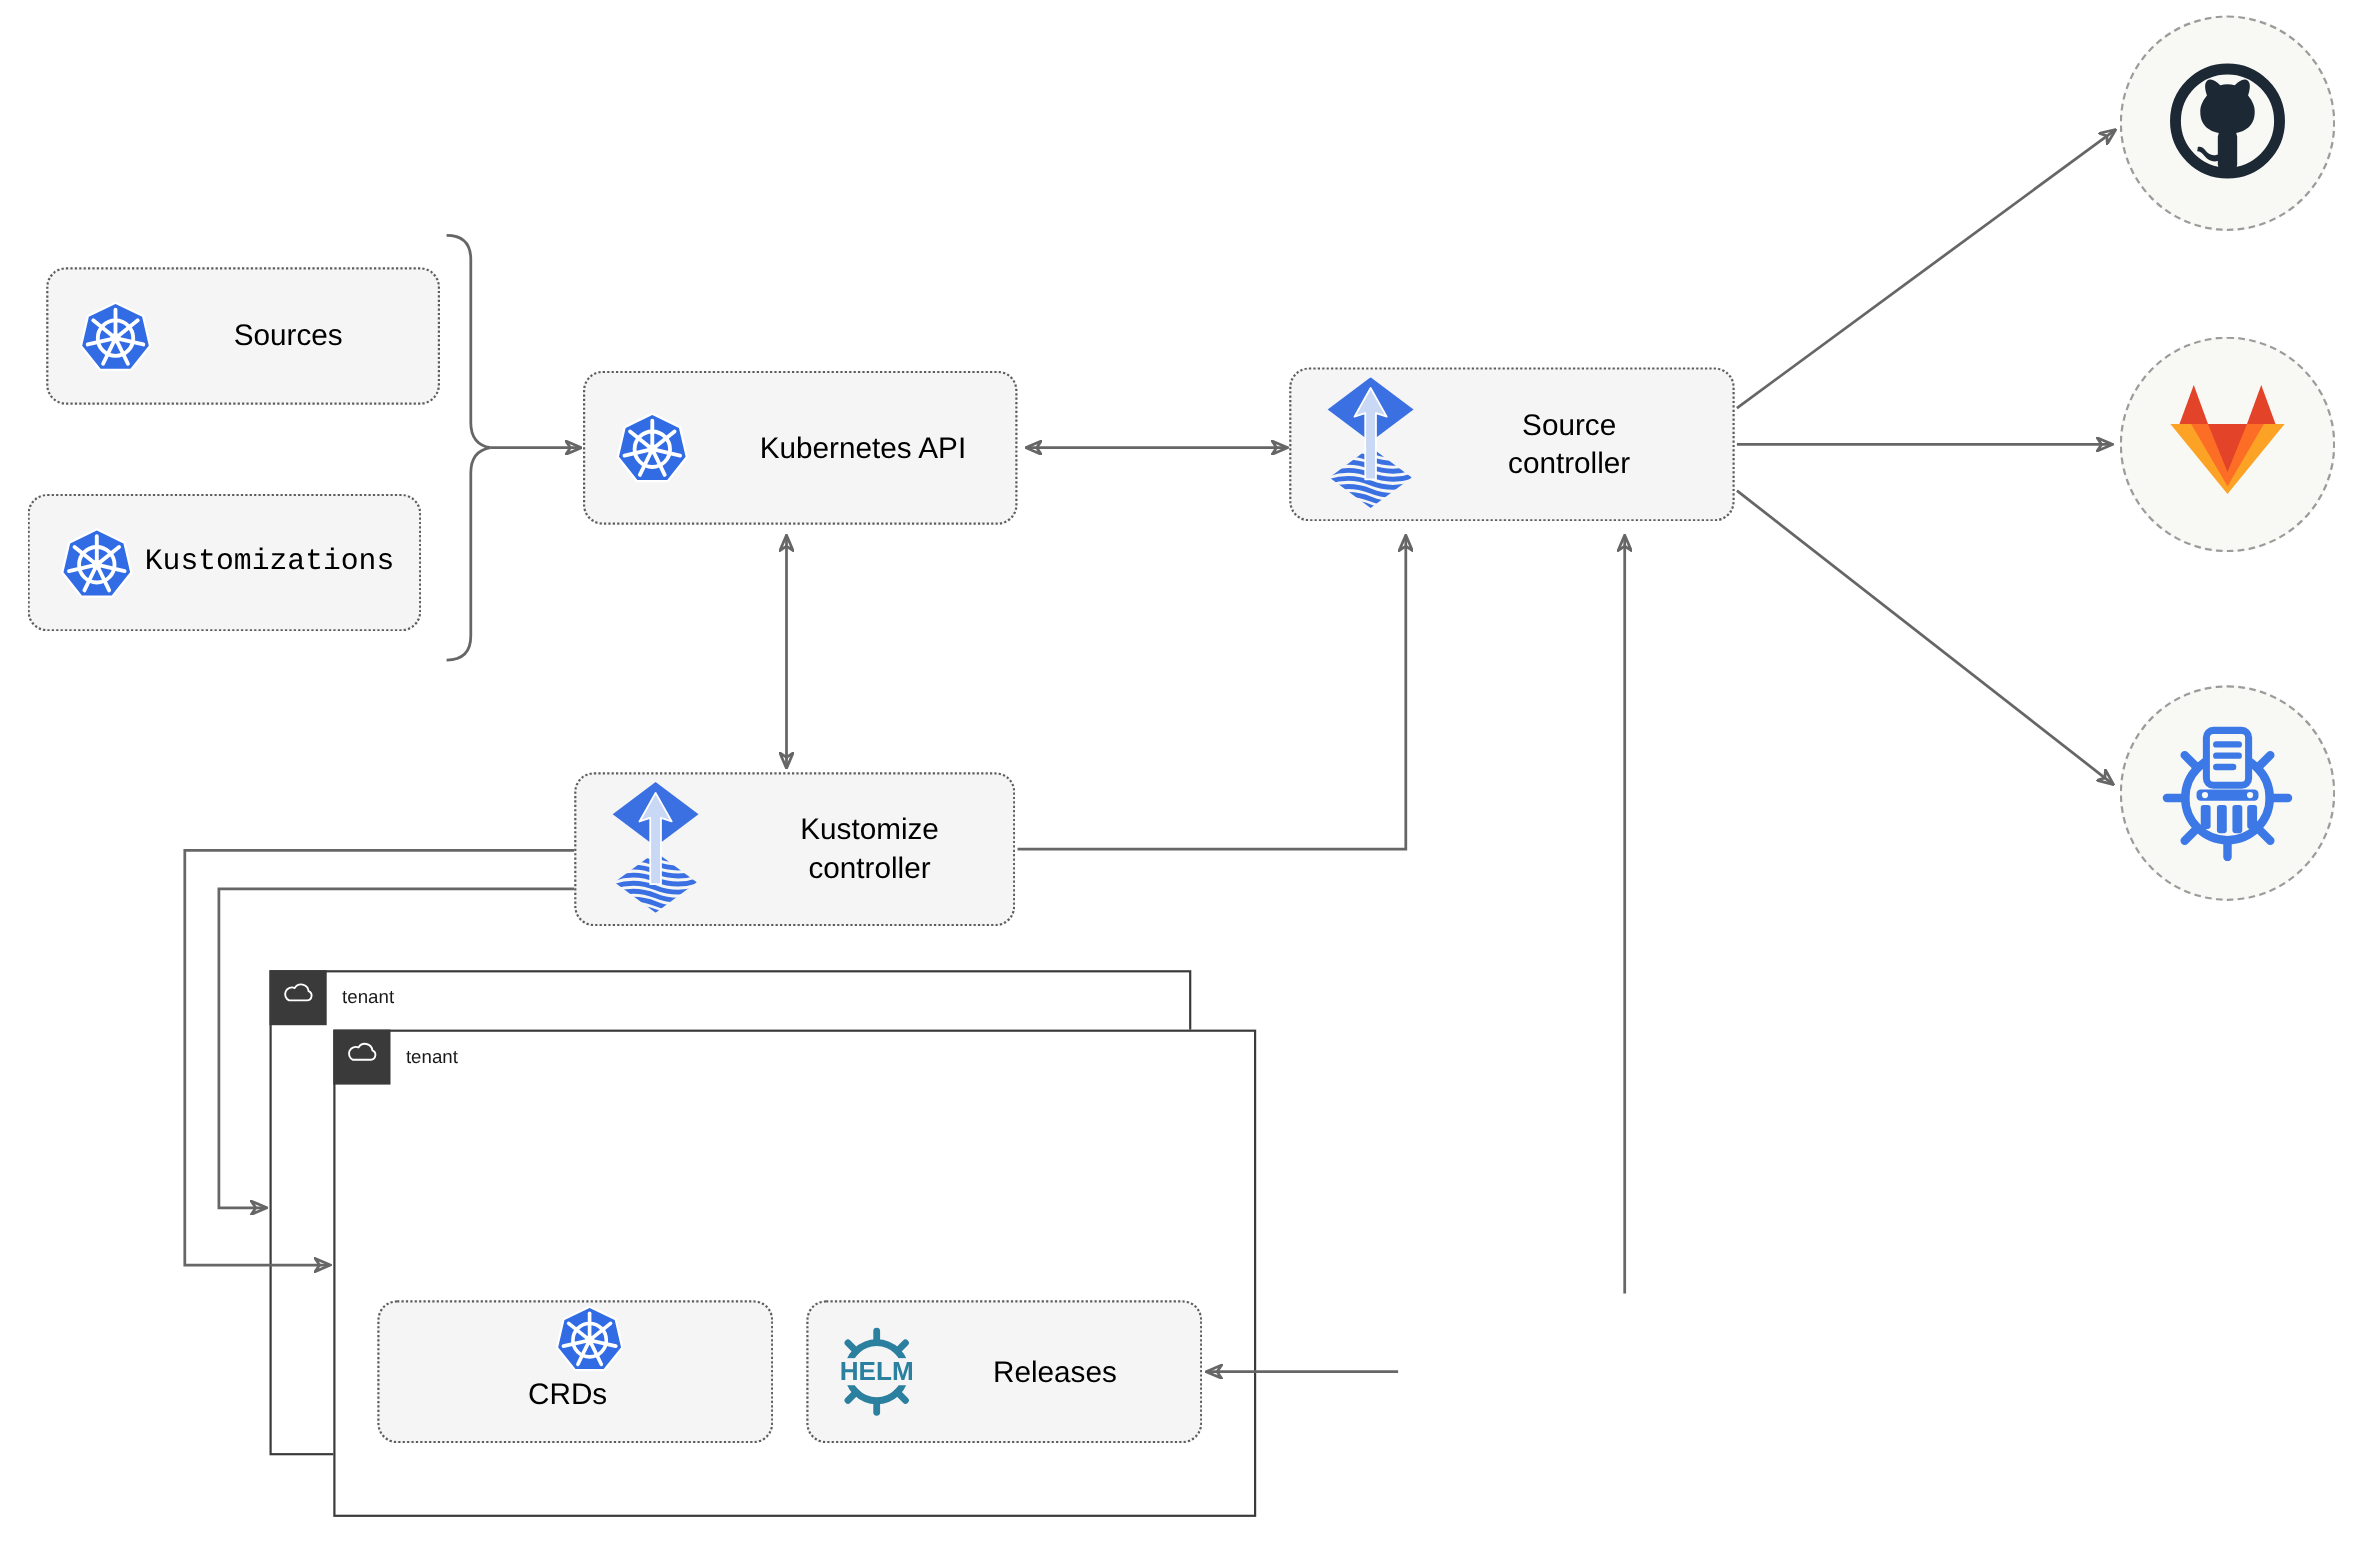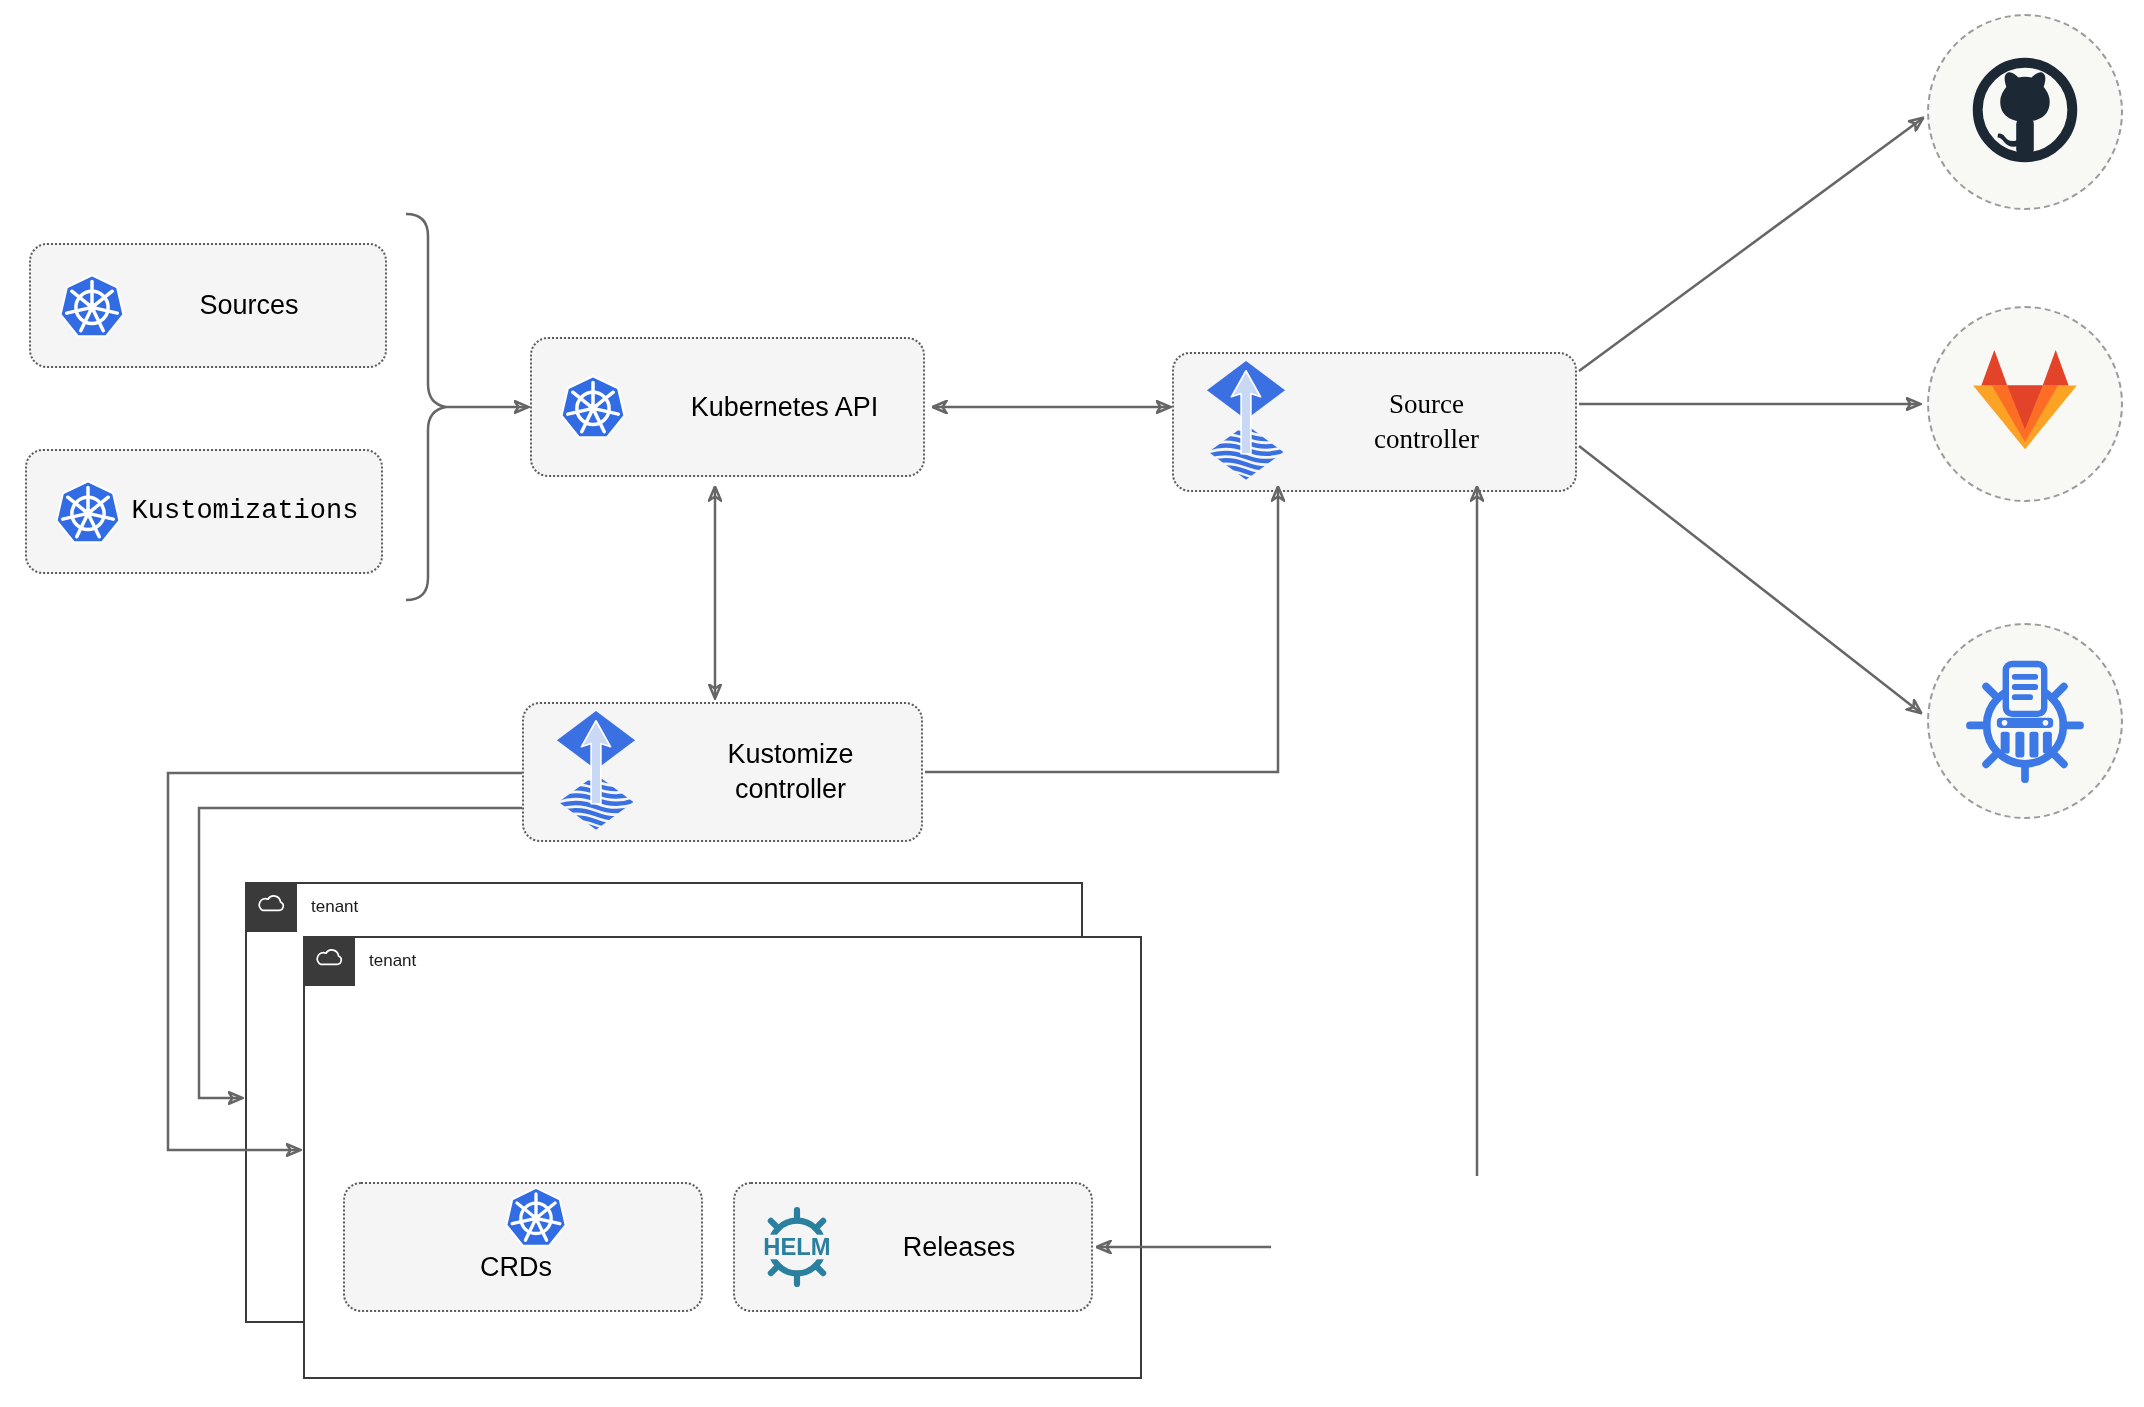--- a/index.html
+++ b/index.html
@@ -163,21 +163,21 @@
 
   <div class="tenant tenant-front">
     <div class="tenant-header">
       <span><svg viewBox="0 0 52 50">
             <use href="#sym-cloud"></use>
           </svg></span>
     </div>
     <span class="tenant-label">tenant</span>
   </div>
 
-  <div class="node" style="left:29px;top:243px;width:358px;height:125px;">
+  <div class="node" style="left:42px;top:243px;width:358px;height:125px;">
     <span class="icon icon-k8s">
         <svg viewBox="0 0 100 100">
           <use href="#sym-k8s"></use>
         </svg>
       </span>
     <span class="label">Sources</span>
   </div>
 
   <div class="node" style="left:25px;top:449px;width:358px;height:125px;font-family:Liberation Mono, monospace;">
     <span class="icon icon-k8s">
@@ -190,21 +190,21 @@
 
   <div class="node" style="left:530px;top:337px;width:395px;height:140px;gap:32px;">
     <span class="icon icon-k8s">
         <svg viewBox="0 0 100 100">
           <use href="#sym-k8s"></use>
         </svg>
       </span>
     <span class="label">Kubernetes API</span>
   </div>
 
-  <div class="node" style="left:1172px;top:352px;width:405px;height:140px;font-family:Liberation Serif, serif;">
+  <div class="node" style="left:1172px;top:334px;width:405px;height:140px;">
     <span class="icon icon-flux">
         <svg viewBox="0 0 100 150">
           <use href="#sym-flux"></use>
         </svg>
       </span>
     <span class="label"><span class="lbl2">Source controller</span></span>
   </div>
 
   <div class="node" style="left:522px;top:702px;width:401px;height:140px;gap:32px;">
     <span class="icon icon-flux">

